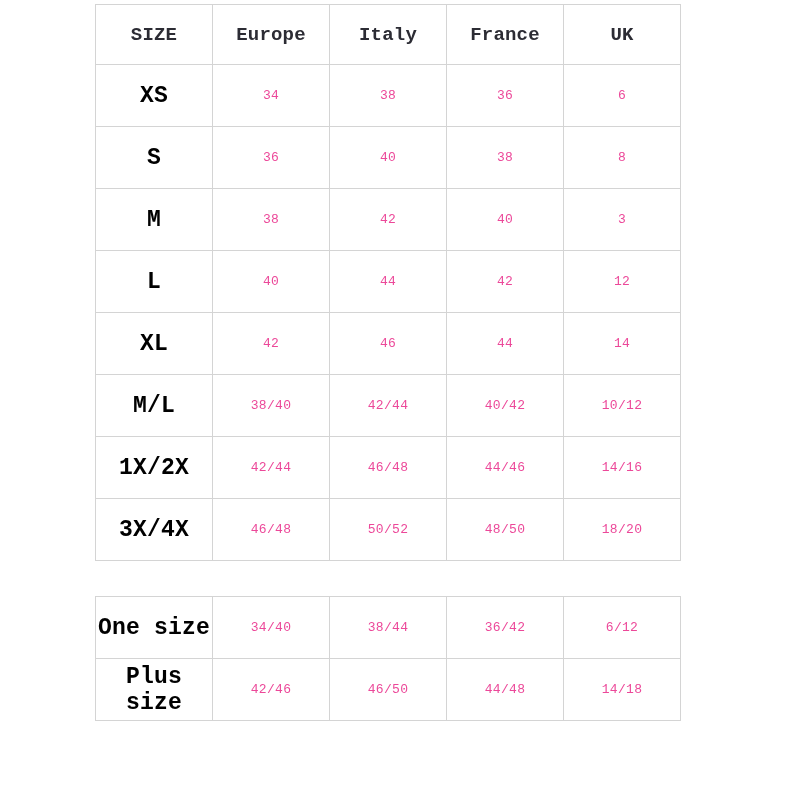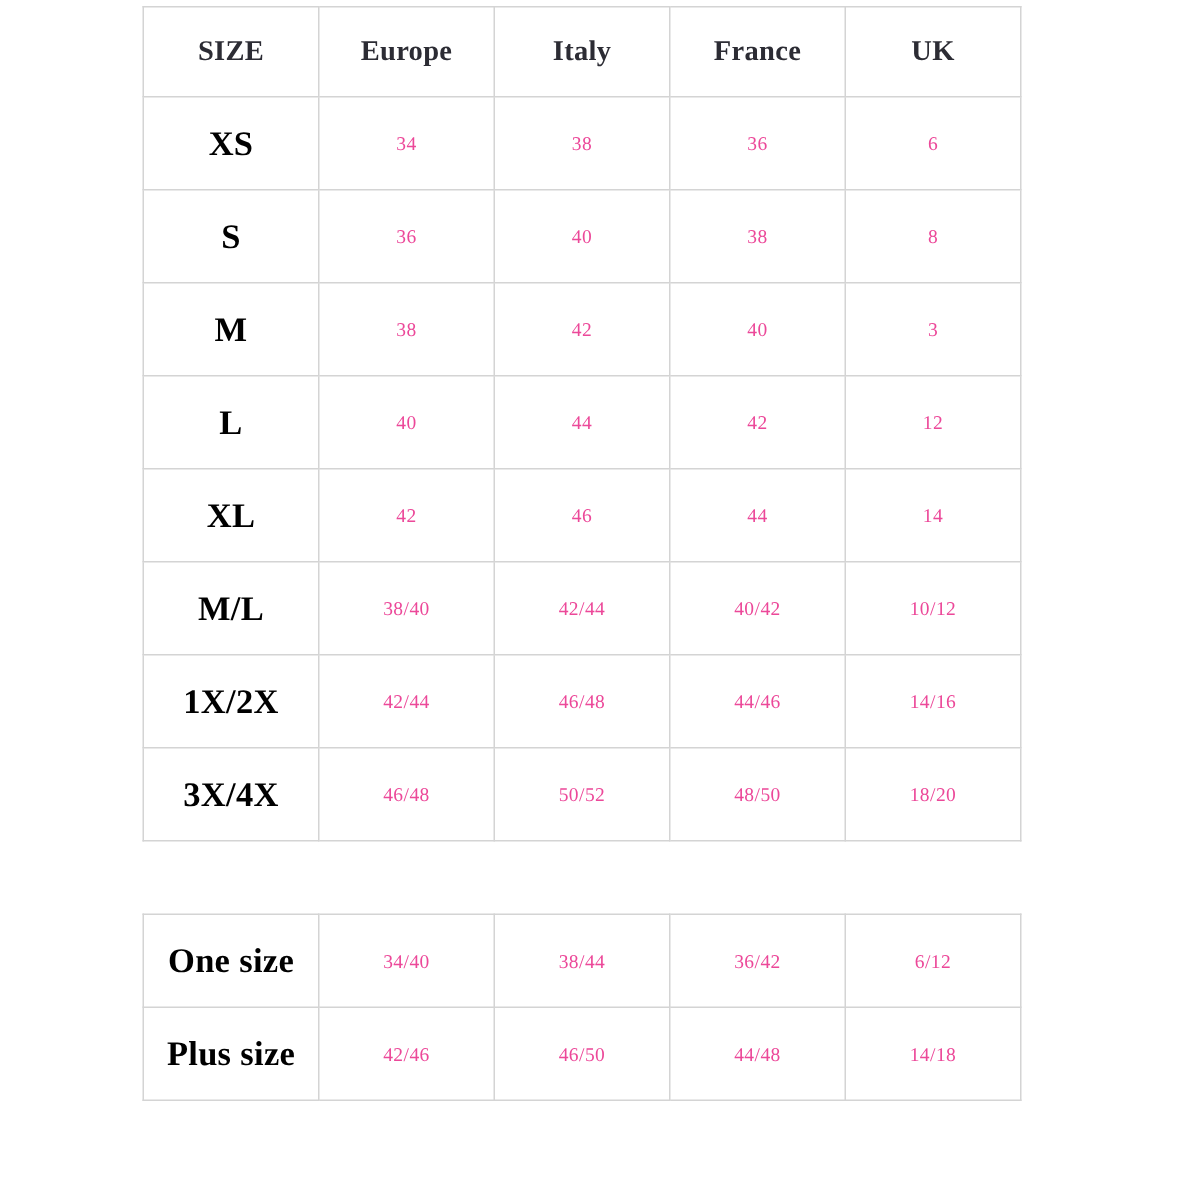--- a/index.html
+++ b/index.html
@@ -5,35 +5,35 @@
   html, body {
     margin: 0;
     padding: 0;
     background: #ffffff;
   }
   .page {
     position: relative;
     width: 756px;
     height: 800px;
     background: #ffffff;
-    font-family: Liberation Serif, serif;
+    font-family: Liberation Mono, monospace;
     overflow: hidden;
   }
   table.size-table {
     border-collapse: collapse;
     table-layout: fixed;
     width: 586px;
     margin-left: 95px;
     background: #ffffff;
   }
   table#size-chart {
     margin-top: 4px;
   }
   table#special-sizes {
-    margin-top: 48px;
+    margin-top: 35px;
   }
   table.size-table th,
   table.size-table td {
     border: 1px solid #d4d4d4;
     text-align: center;
     vertical-align: middle;
     padding: 0;
   }
   table.size-table thead th {
     height: 59px;

